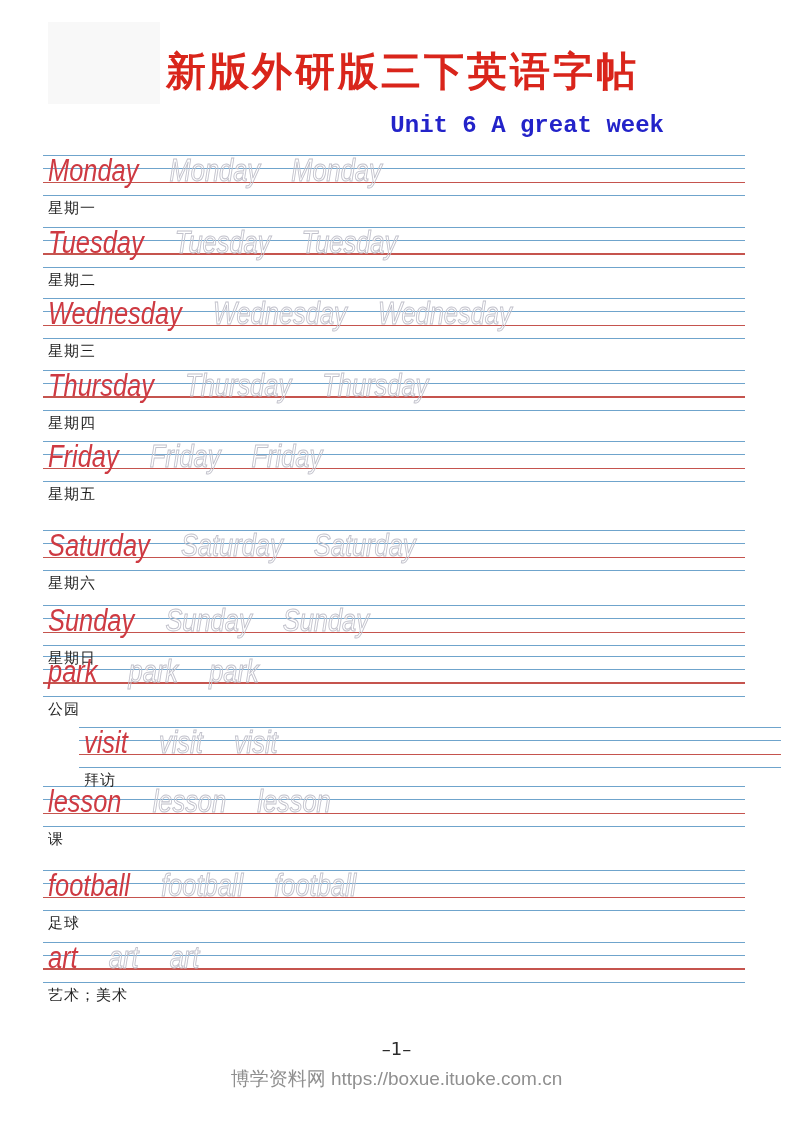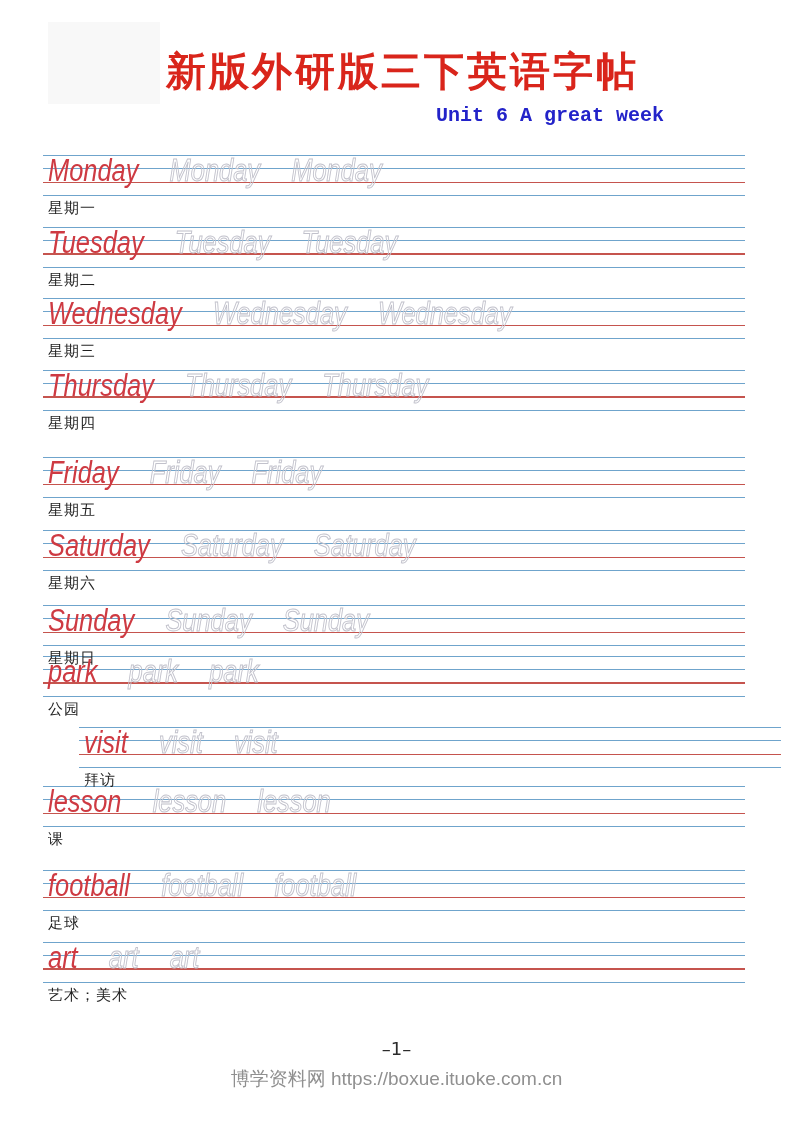--- a/index.html
+++ b/index.html
@@ -10,23 +10,23 @@
   .wm-box{
     position:absolute;left:48px;top:22px;width:112px;height:82px;
     background:#f8f8f8;
   }
   .title{
     position:absolute;left:0;top:38px;width:100%;margin:6px;
     text-align:center;font-family:"Liberation Serif",serif;
     font-size:40px;font-weight:bold;letter-spacing:3px;color:#d9251b;
   }
   .unit{
-    position:absolute;right:129px;top:104px;
+    position:absolute;right:129px;top:112px;
     font-family:"Liberation Mono","DejaVu Sans Mono",monospace;
-    font-size:20px;font-weight:bold;color:#2323c9;white-space:nowrap;
+    font-size:24px;font-weight:bold;color:#2323c9;white-space:nowrap;
   }
   .rows{position:absolute;left:0;top:155px;width:100%;height:860px;}
   .block{position:absolute;left:43px;width:702px;height:54px;}
   .gl{position:absolute;left:0;right:0;height:1.4px;background:#6fa4cc;}
   .gl.l1{top:0;}
   .gl.l2{top:13px;}
   .gl.l3{top:26.5px;height:1.6px;background:#c5544e;}
   .gl.l4{top:40px;}
   .words{
     position:absolute;left:5px;top:-4px;height:40px;z-index:2;
@@ -107,21 +107,21 @@
     <div class="gl l3"></div>
     <div class="gl l4"></div>
     <div class="words">
       <span class="w main">Thursday</span>
       <span class="w trace">Thursday</span>
       <span class="w trace">Thursday</span>
     </div>
     <div class="cn">星期四</div>
   </div>
 
-  <div class="block" style="top: 302px;">
+  <div class="block" style="top: 286px;">
     <div class="gl l1"></div>
     <div class="gl l2"></div>
     <div class="gl l3"></div>
     <div class="gl l4"></div>
     <div class="words">
       <span class="w main">Friday</span>
       <span class="w trace">Friday</span>
       <span class="w trace">Friday</span>
     </div>
     <div class="cn">星期五</div>

